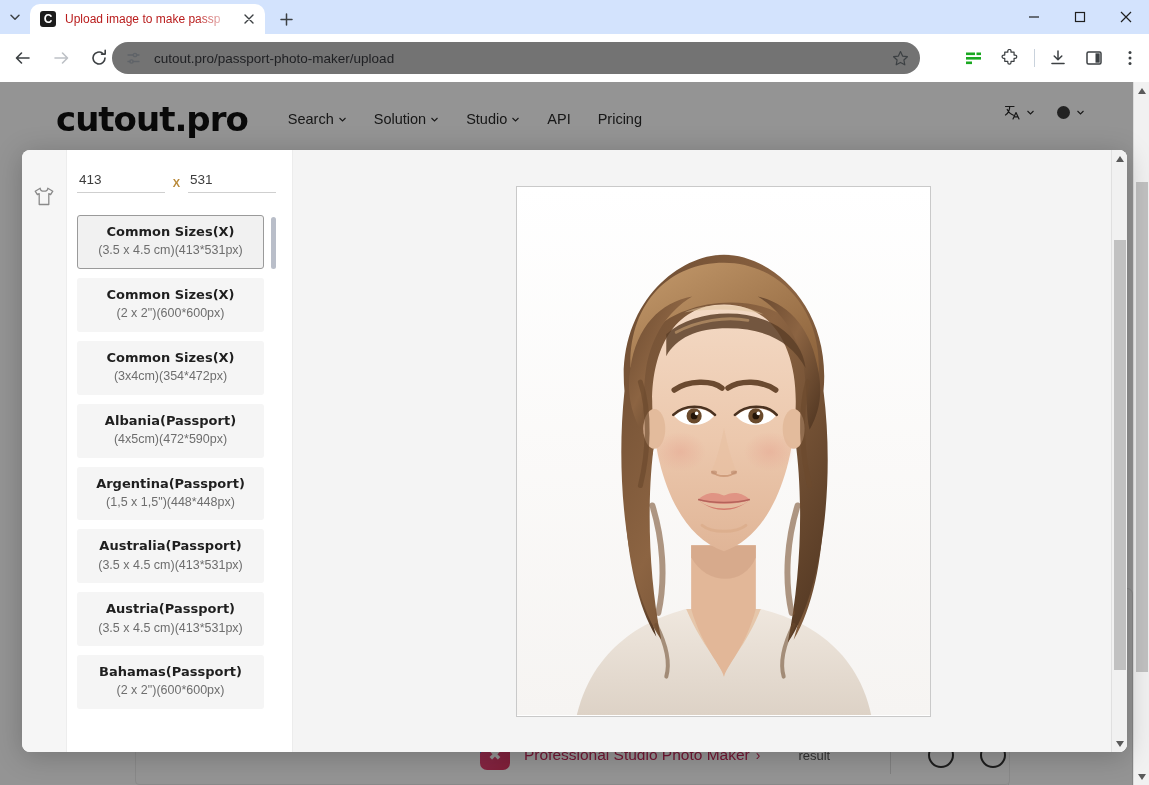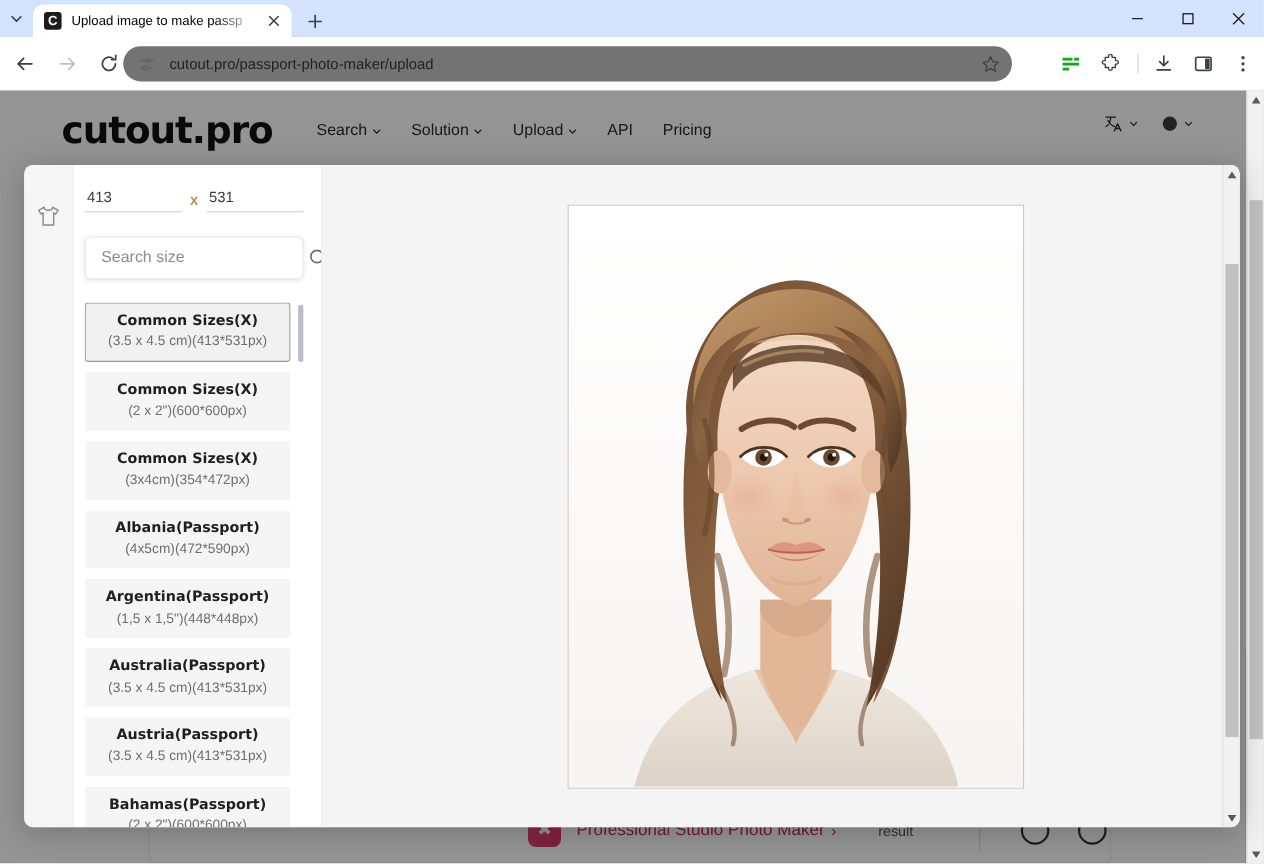--- a/index.html
+++ b/index.html
@@ -26,21 +26,21 @@
     background: #ffffff; border-radius: 10px 10px 0 0;
     display: flex; align-items: center; padding: 0 6px 0 10px;
   }
   .tab-favicon {
     width: 16px; height: 16px; flex: 0 0 16px; border-radius: 3px;
     background: #1c1c1c; color: #fff; font-size: 12px; font-weight: 700;
     display: flex; align-items: center; justify-content: center;
     font-family: "Liberation Sans", sans-serif; line-height: 1;
   }
   .tab-title {
-    flex: 1 1 auto; margin: 0 6px 0 9px; font-size: 12px; color: #000000;
+    flex: 1 1 auto; margin: 0 6px 0 9px; font-size: 12px; color: #b91c1c;
     white-space: nowrap; overflow: hidden;
     -webkit-mask-image: linear-gradient(to right, #000 78%, transparent 100%);
     mask-image: linear-gradient(to right, #000 78%, transparent 100%);
   }
   .tab-close {
     width: 20px; height: 20px; flex: 0 0 20px; border-radius: 50%;
     display: flex; align-items: center; justify-content: center;
   }
   .newtab {
     position: absolute; left: 272px; top: 5px; width: 28px; height: 28px;
@@ -346,21 +346,21 @@
                 <path d="M1.5 3 L4.5 6 L7.5 3" fill="none" stroke="#2a2a2a" stroke-width="1.1"></path>
               </svg>
           </div>
           <div class="nav-item">
             <span>Solution</span>
             <svg width="9" height="9" viewBox="0 0 9 9">
                 <path d="M1.5 3 L4.5 6 L7.5 3" fill="none" stroke="#2a2a2a" stroke-width="1.1"></path>
               </svg>
           </div>
           <div class="nav-item">
-            <span>Upload</span>
+            <span>Studio</span>
             <svg width="9" height="9" viewBox="0 0 9 9">
                 <path d="M1.5 3 L4.5 6 L7.5 3" fill="none" stroke="#2a2a2a" stroke-width="1.1"></path>
               </svg>
           </div>
           <div class="nav-item">
             <span>API</span>
           </div>
           <div class="nav-item">
             <span>Pricing</span>
           </div>
@@ -422,29 +422,20 @@
     </div>
 
     <div class="modal-left">
 
       <div class="dims-row">
         <input class="dim-field" type="text" value="413" style="">
         <div class="dim-x">X</div>
         <input class="dim-field" type="text" value="531" style="">
       </div>
 
-      <div class="searchbox">
-        <input class="search-input" type="text" placeholder="Search size" style="">
-        <div class="search-ico">
-          <svg width="19" height="19" viewBox="0 0 19 19">
-            <circle cx="8.2" cy="8.2" r="5.6" fill="none" stroke="#6e6e6e" stroke-width="1.5"></circle>
-            <path d="M12.4 12.4 L17 17" stroke="#6e6e6e" stroke-width="1.5" stroke-linecap="round"></path>
-          </svg>
-        </div>
-      </div>
 
       <div class="size-list" id="size-list">
         <div class="size-item selected">
             <div class="size-name">Common Sizes(X)</div>
             <div class="size-spec">(3.5 x 4.5 cm)(413*531px)</div>
           </div>
           <div class="size-item">
             <div class="size-name">Common Sizes(X)</div>
             <div class="size-spec">(2 x 2")(600*600px)</div>
           </div>

